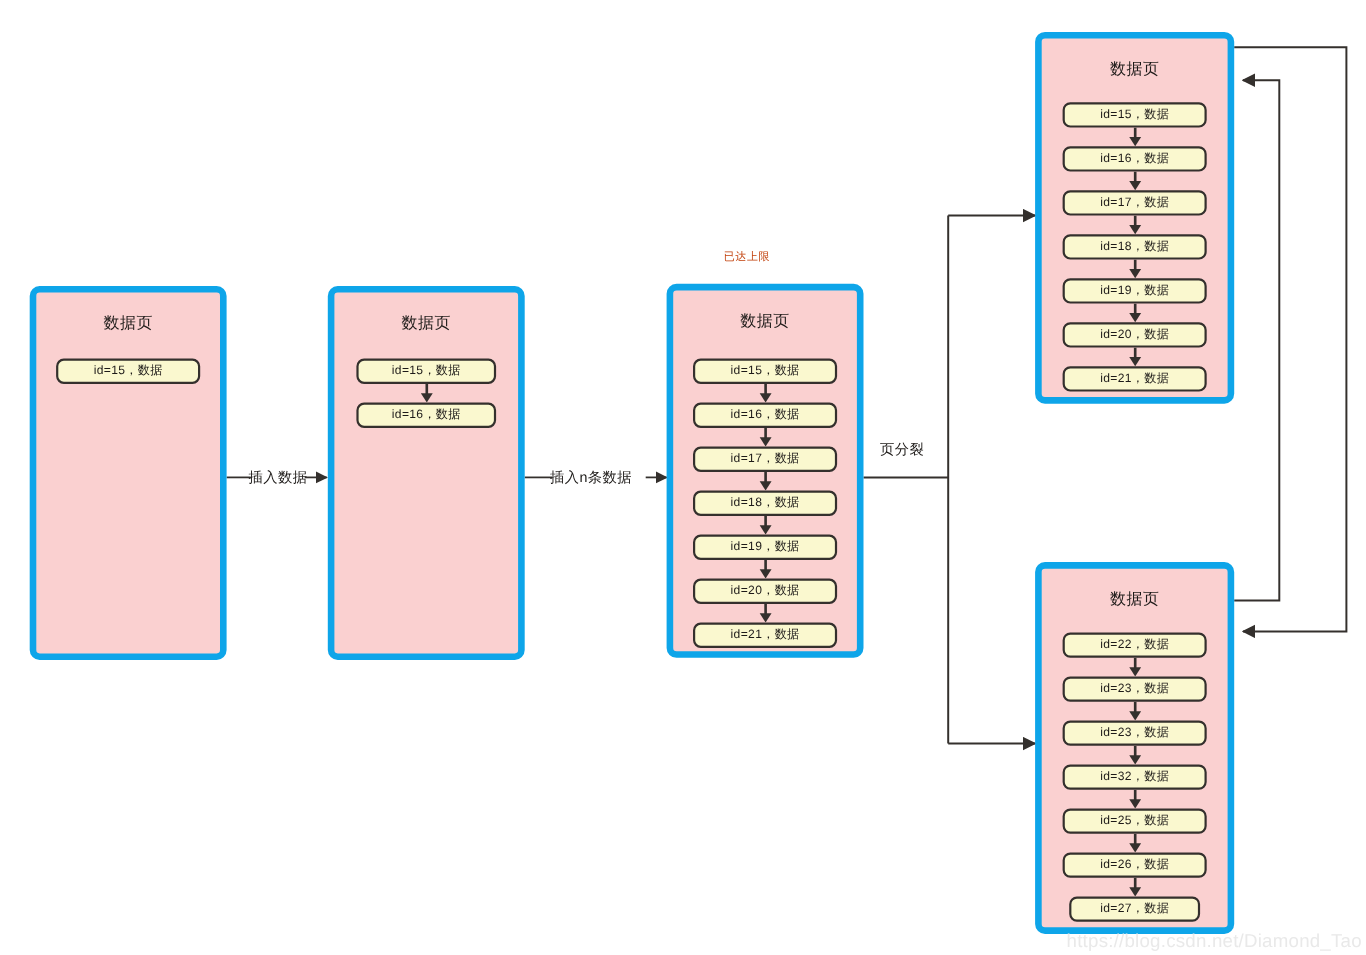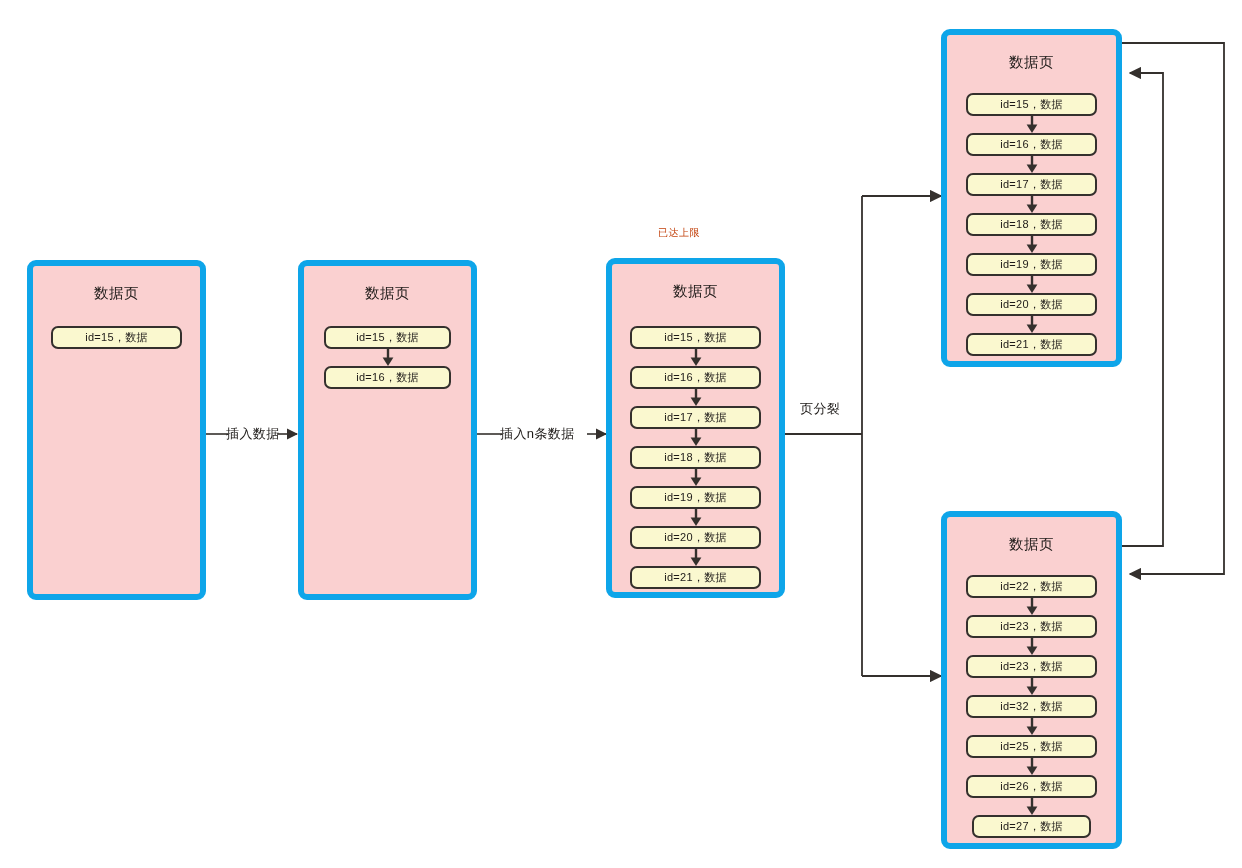--- a/index.html
+++ b/index.html
@@ -301,14 +301,15 @@
         <div class="row-gap" style="display: flex; justify-content: center; align-items: center;">
           <svg width="14" height="17" viewBox="0 0 14 17" xmlns="http://www.w3.org/2000/svg">
             <line x1="7" y1="0" x2="7" y2="10" stroke="#34302d" stroke-width="2.4"></line>
             <path d="M 1.6 8.5 L 12.4 8.5 L 7 17 z" fill="#34302d"></path>
           </svg>
         </div>
         <div class="row-item" style="width: 119px;"><span>id=27，数据</span></div>
       </div>
   </div>
 
+  <div class="watermark">https://blog.csdn.net/Diamond_Tao</div>
 
 </div>
 
 </body></html>

